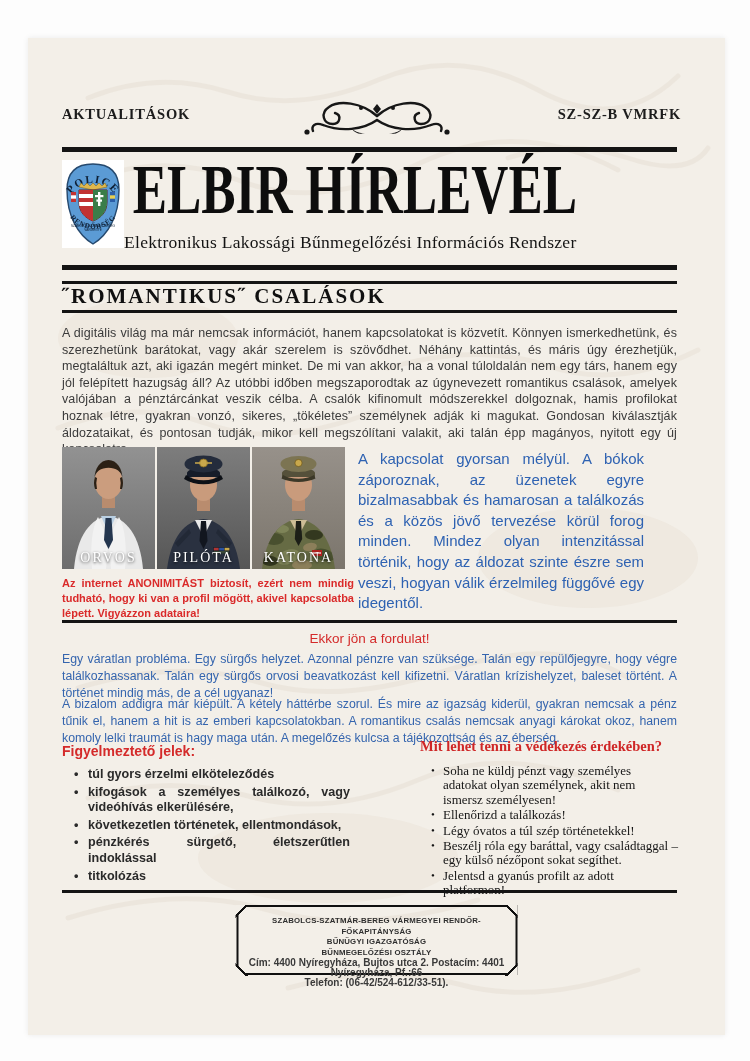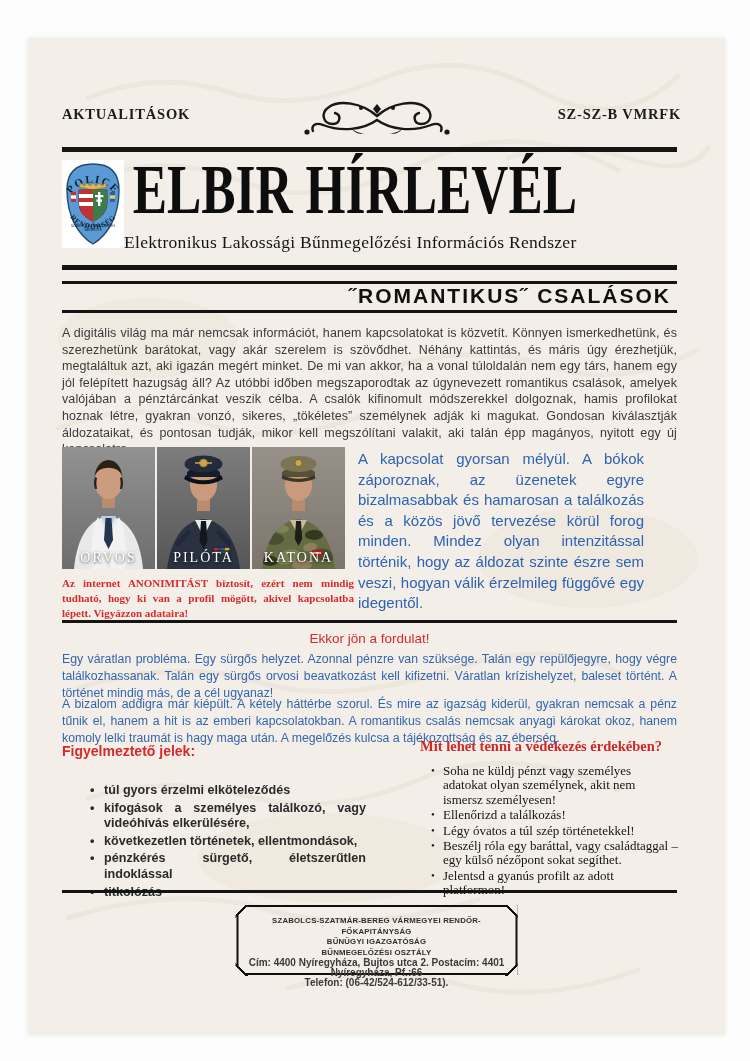--- a/index.html
+++ b/index.html
@@ -31,49 +31,49 @@
   .masthead{left:96px;right:20px;top:124px;color:#0d0d0d;}
   .nl-title{
     font-family:"Liberation Serif",serif;font-weight:700;font-size:53px;line-height:1;
     letter-spacing:0px;transform:scale(0.97,1.32);transform-origin:50% 40%;
     white-space:nowrap;margin:0;color:#0d0d0d;
   }
   .nl-sub{font-family:"Liberation Serif",serif;font-size:17.5px;font-weight:500;
     letter-spacing:0.3px;margin-top:17px;color:#141414;}
 
   
-  .art-title{left:28px;top:246px;width:615px;text-align:right;
-    font-family:Liberation Sans, sans-serif;font-weight:800;font-size:21px;
+  .art-title{left:34px;top:246px;width:615px;text-align:left;
+    font-family:Liberation Serif, serif;font-weight:800;font-size:21px;
     letter-spacing:2px;color:#101010;}
 
   .intro{left:34px;top:287px;width:615px;font-size:12.5px;line-height:16.6px;
     text-align:justify;color:#3a3a3a;letter-spacing:0.1px;font-weight:500;}
 
   
   .photos{left:34px;top:409px;display:flex;gap:2px;}
   .photo{position:relative;width:93px;height:122px;overflow:hidden;}
   .photo svg{display:block;}
   .photo-label{position:absolute;left:0;right:0;bottom:3px;text-align:center;
     font-family:"Liberation Serif",serif;font-size:14px;letter-spacing:2px;color:#fff;
     text-shadow:0 1px 3px rgba(0,0,0,0.75);}
   .caption{left:34px;top:538px;width:292px;color:#da2a2a;font-weight:700;
-    font-size:11px;line-height:15px;text-align:justify;font-family:Liberation Serif, serif;}
+    font-size:11px;line-height:15px;text-align:justify;}
 
   .highlight{left:330px;top:411px;width:286px;color:#2e62b2;font-size:15px;
     line-height:20.6px;text-align:justify;}
 
   .turn-h{left:34px;top:593px;width:615px;text-align:center;color:#d42a2a;
     font-weight:400;font-size:13.5px;}
   .turn-p1{left:34px;top:613px;width:615px;color:#3565ae;font-size:12.3px;
     line-height:17px;text-align:justify;}
   .turn-p2{left:34px;top:658px;width:615px;color:#3565ae;font-size:12.3px;
     line-height:17px;text-align:justify;}
 
   .warn-h{left:34px;top:705px;color:#d42a2a;font-weight:700;font-size:14px;}
-  ul.warn{left:46px;top:729px;width:276px;margin:16px;padding:0;list-style:none;
+  ul.warn{left:46px;top:729px;width:276px;margin:0;padding:0;list-style:none;
     color:#2a2a2a;font-weight:700;font-size:12.6px;line-height:15.6px;}
   ul.warn li{padding-left:14px;position:relative;margin-bottom:2px;text-align:justify;}
   ul.warn li::before{content:"•";position:absolute;left:0;top:0;}
 
   .def-h{left:392px;top:700px;color:#cf2626;font-family:"Liberation Serif",serif;
     font-weight:700;font-size:14.5px;}
   ul.def{left:402px;top:726px;width:248px;margin:0;padding:0;list-style:none;
     color:#151515;font-family:"Liberation Serif",serif;font-size:13px;line-height:14.4px;}
   ul.def li{padding-left:13px;position:relative;margin-bottom:1px;}
   ul.def li::before{content:"•";position:absolute;left:1px;top:-1px;font-size:11px;}

